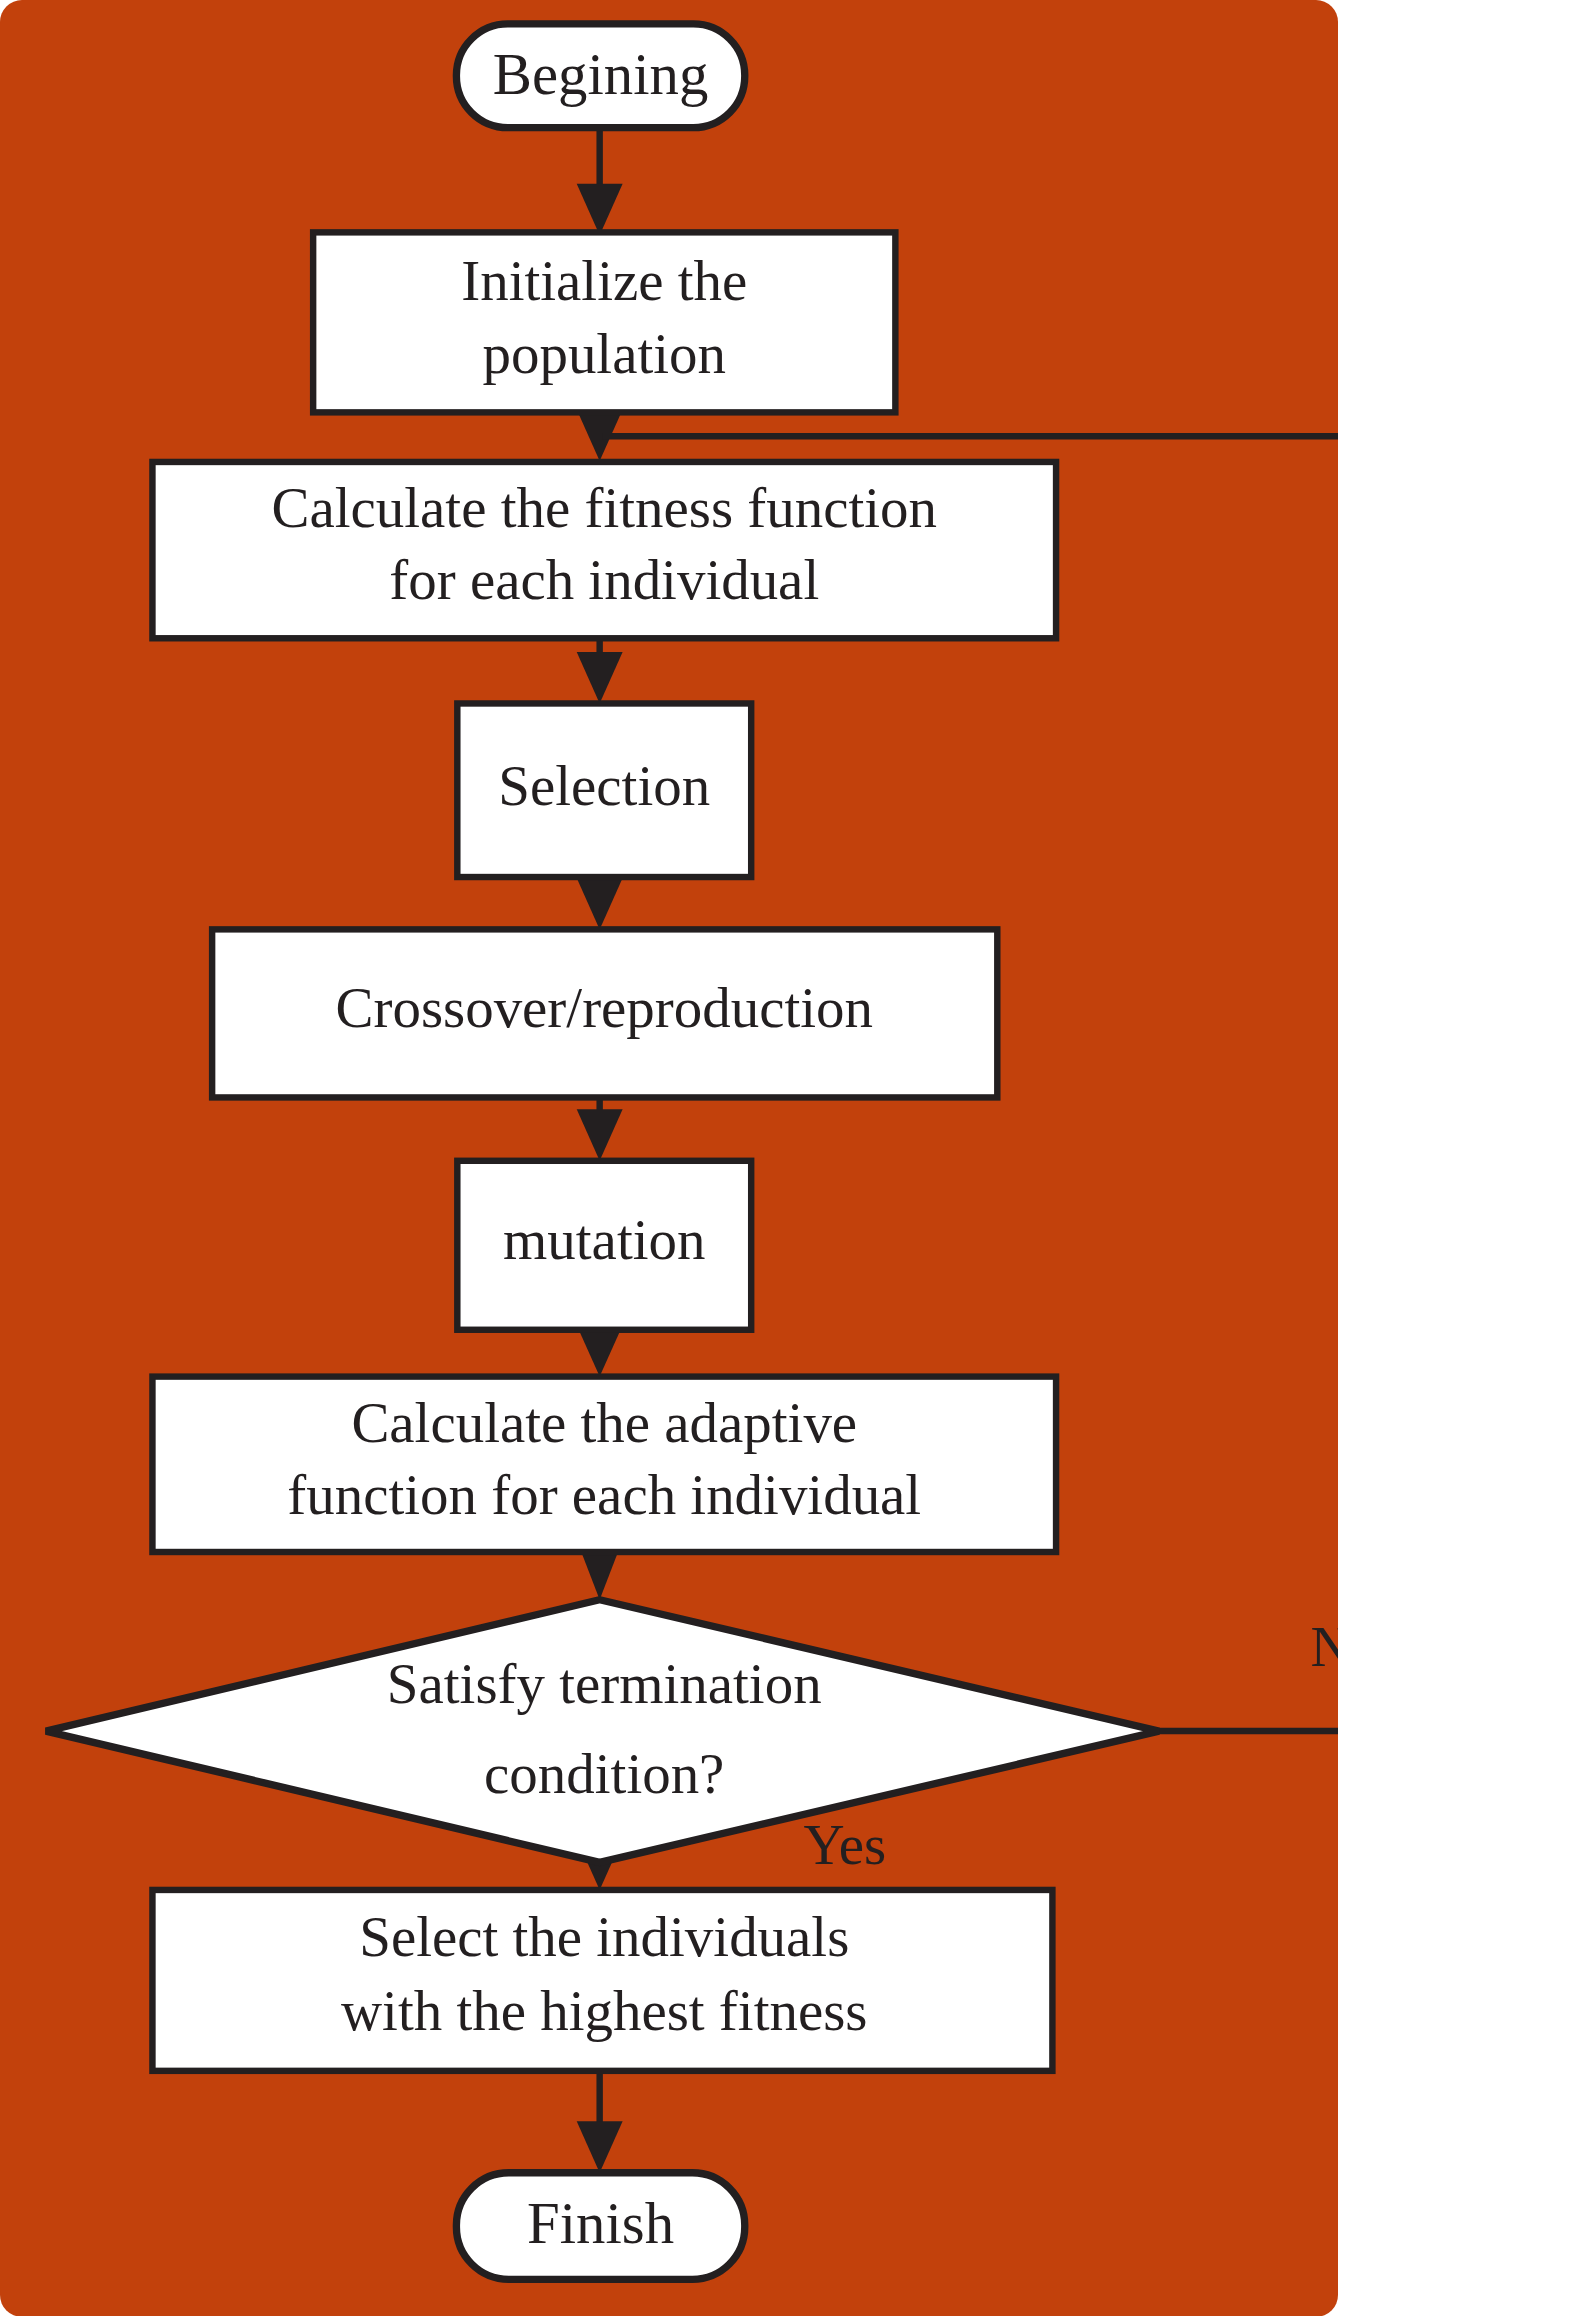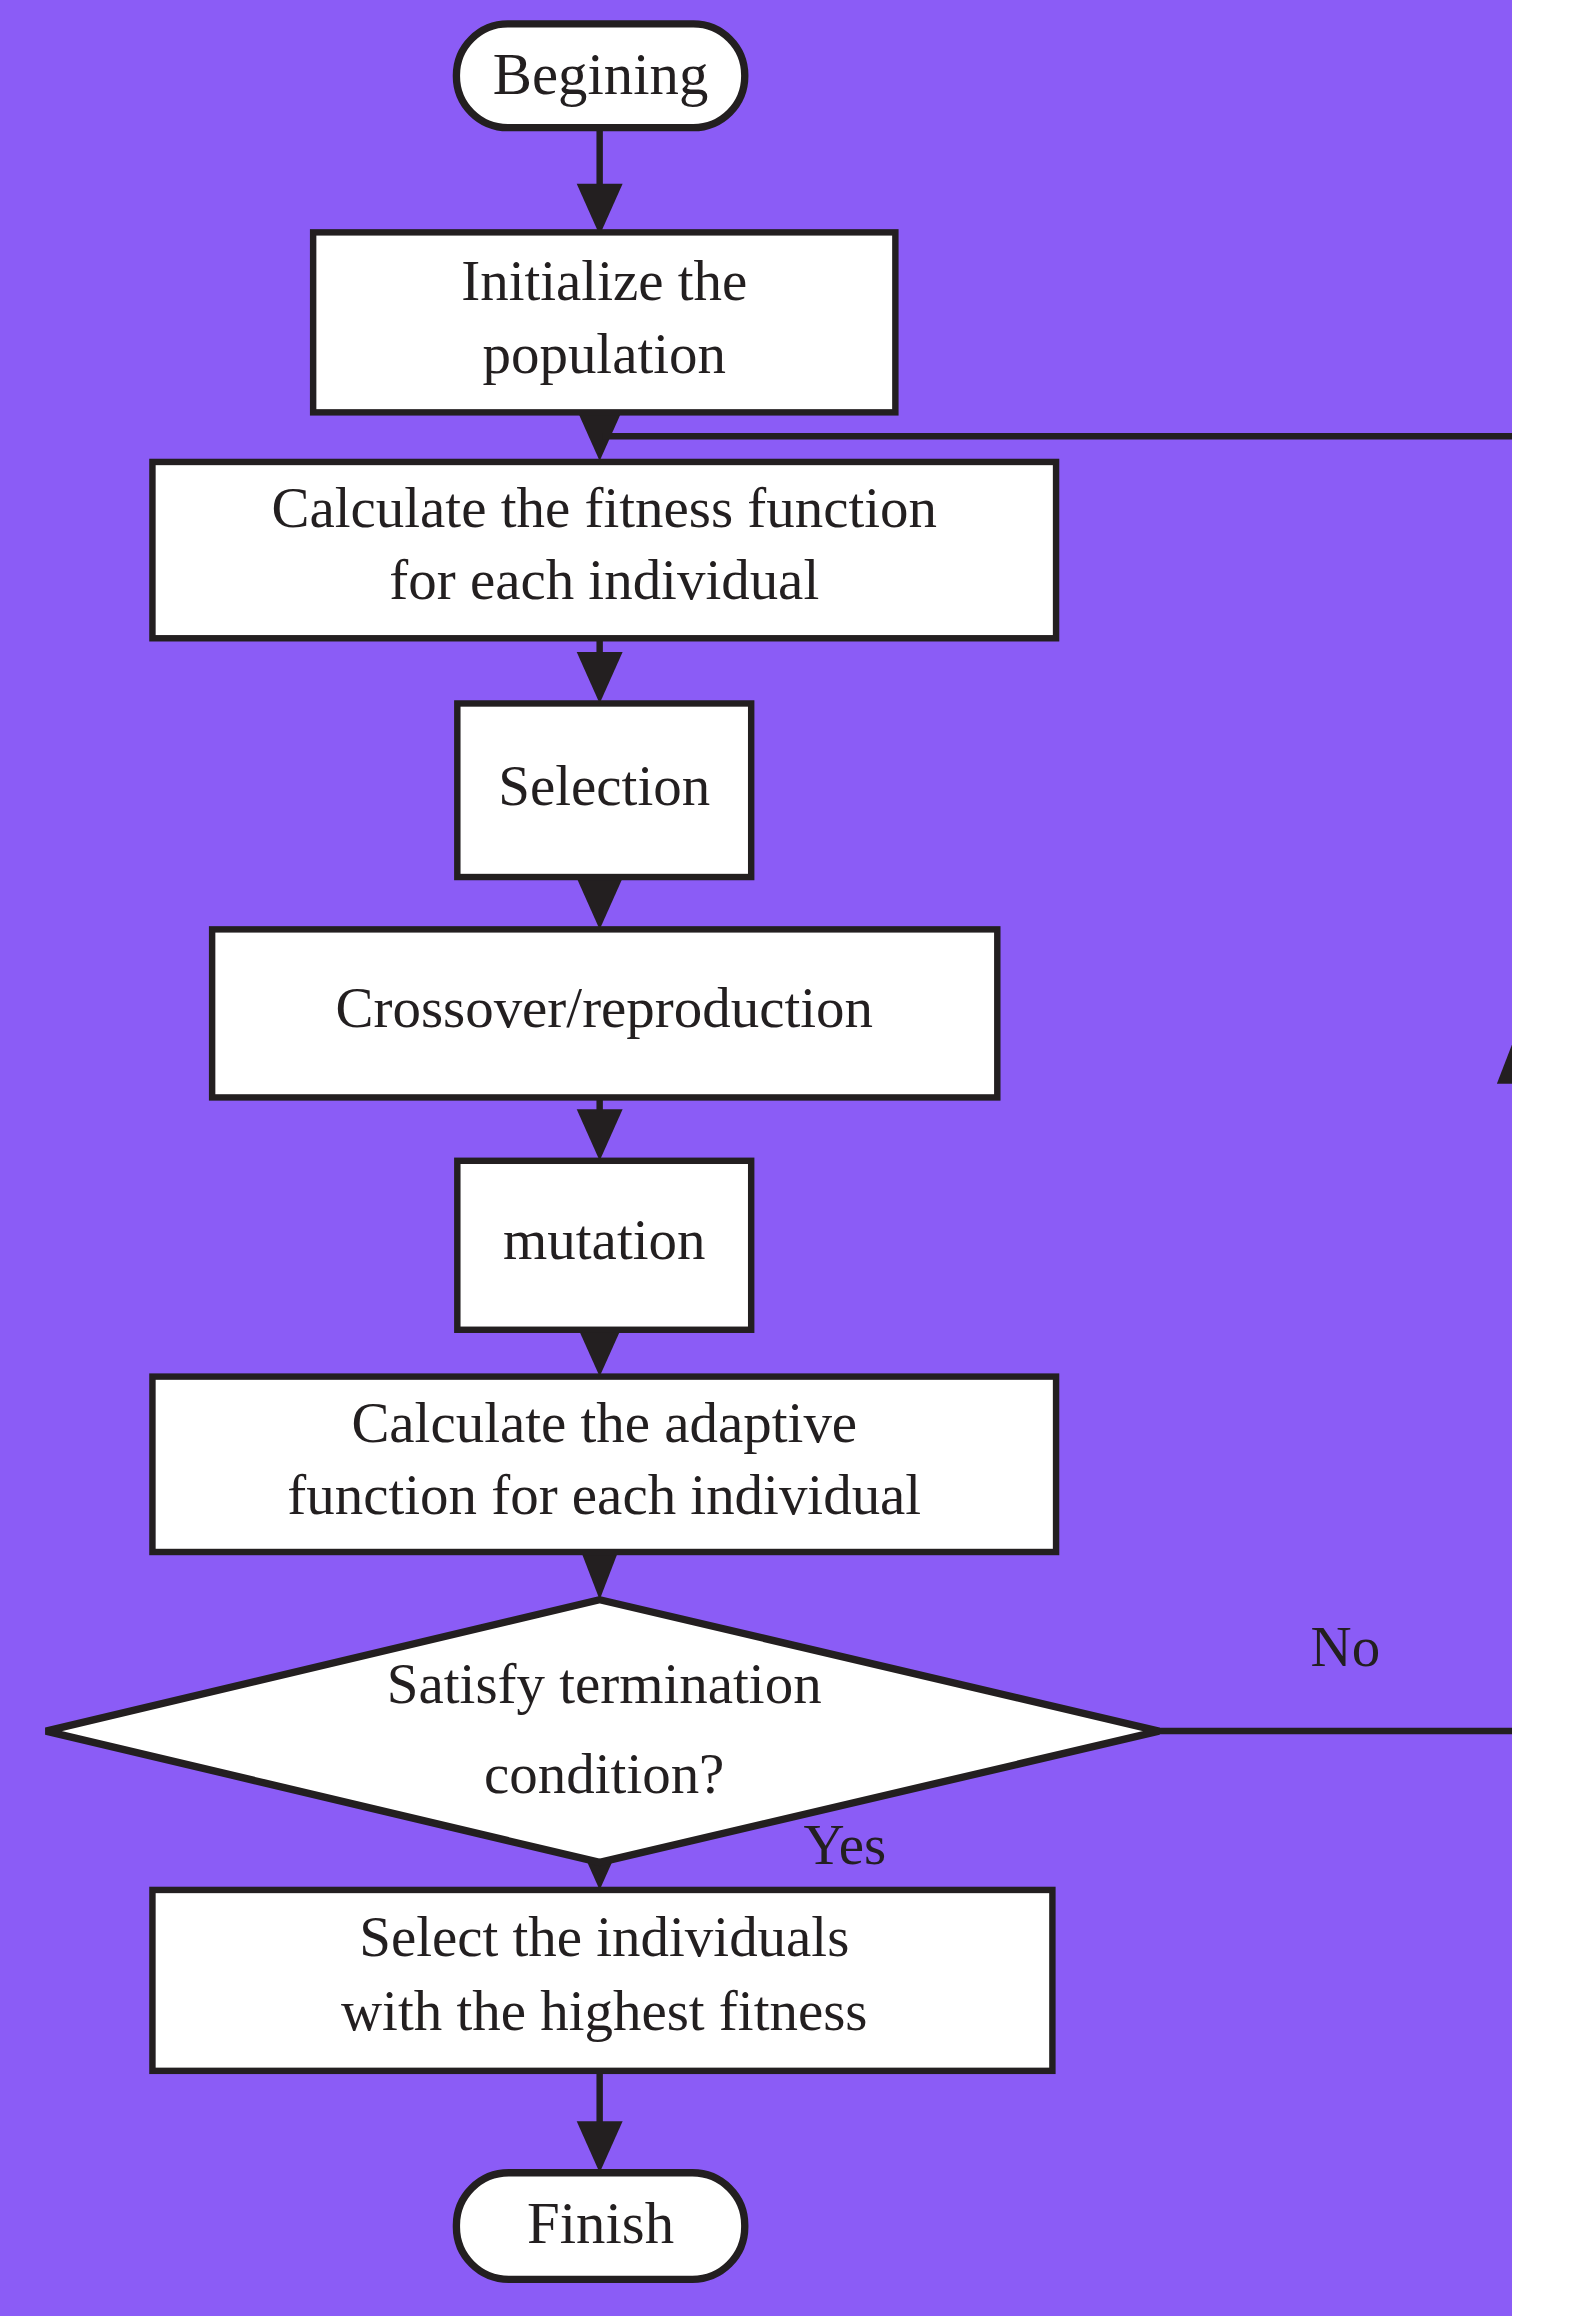--- a/index.html
+++ b/index.html
@@ -6,24 +6,25 @@
   html, body {
     margin: 0;
     padding: 0;
     background: #ffffff;
   }
   body {
     font-family: "Liberation Serif", "DejaVu Serif", serif;
   }
   #flow-root {
     position: relative;
-    width: 1512px;
+    width: 1338px;
     height: 2317px;
-    background: #8b5cf6;
+    background: #c2410c;
     overflow: hidden;
+    border-radius: 22px;
   }
   svg#flow-svg {
     display: block;
     width: 1574px;
     height: 2317px;
   }
   .node-shape {
     fill: #ffffff;
     stroke: #231f20;
     stroke-width: 7;

